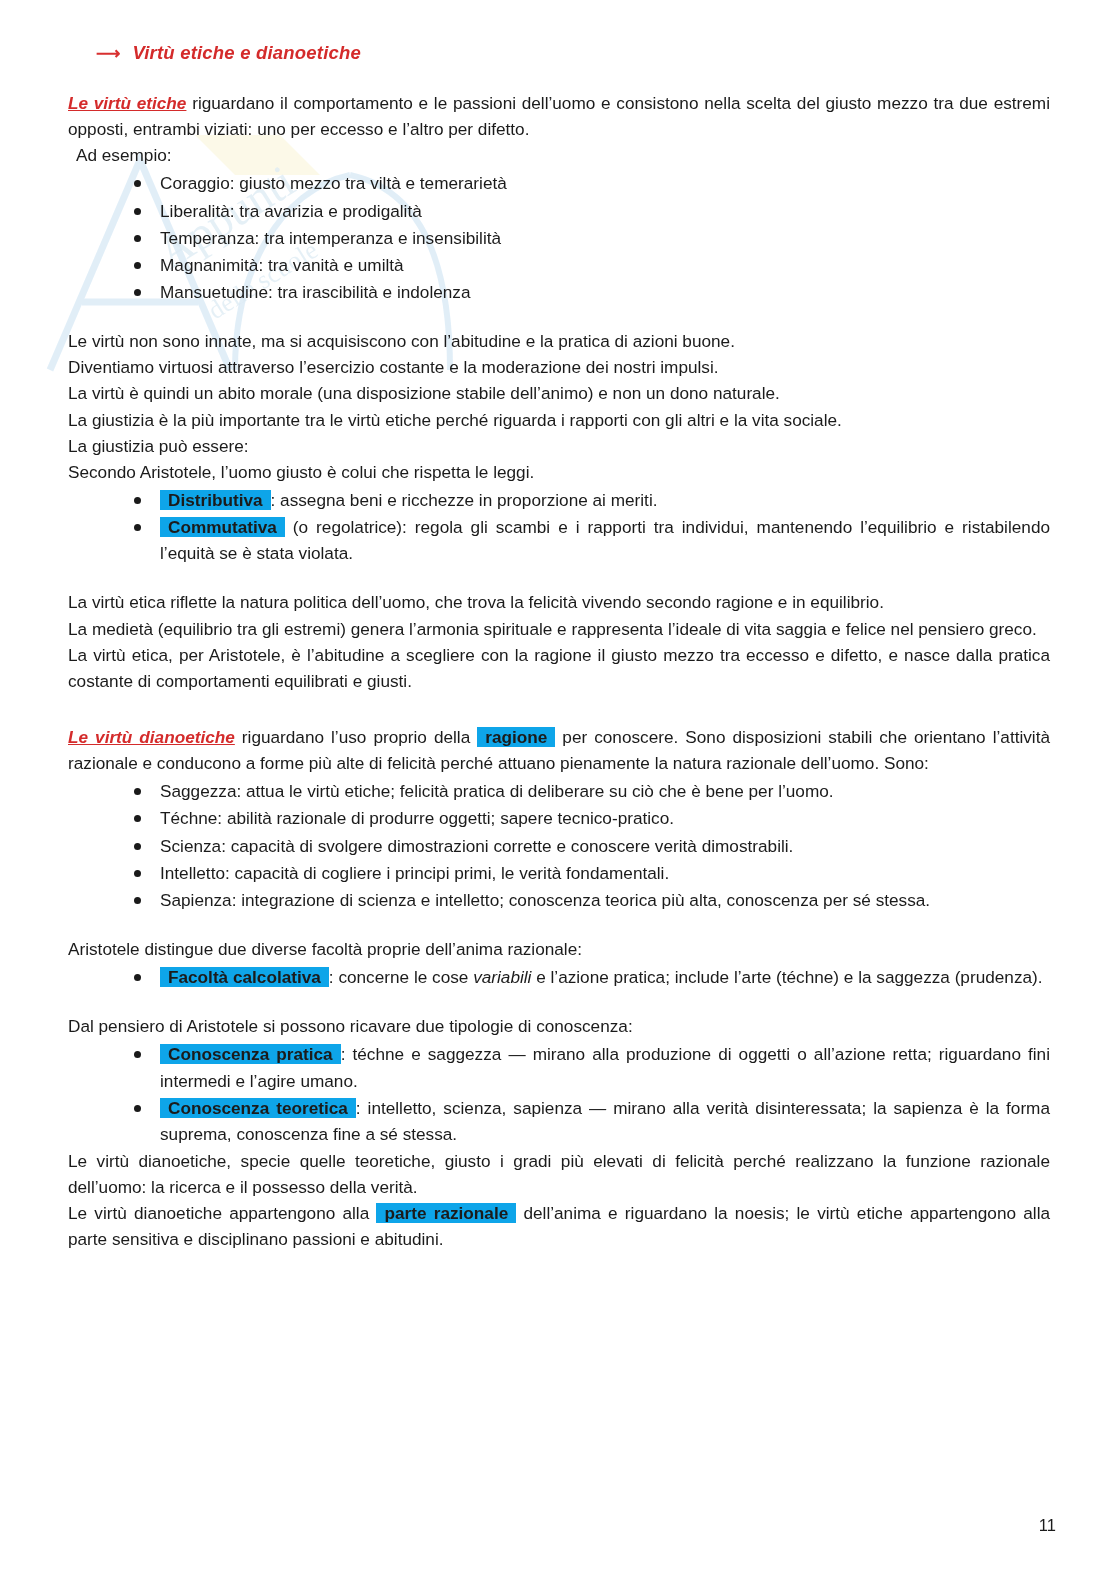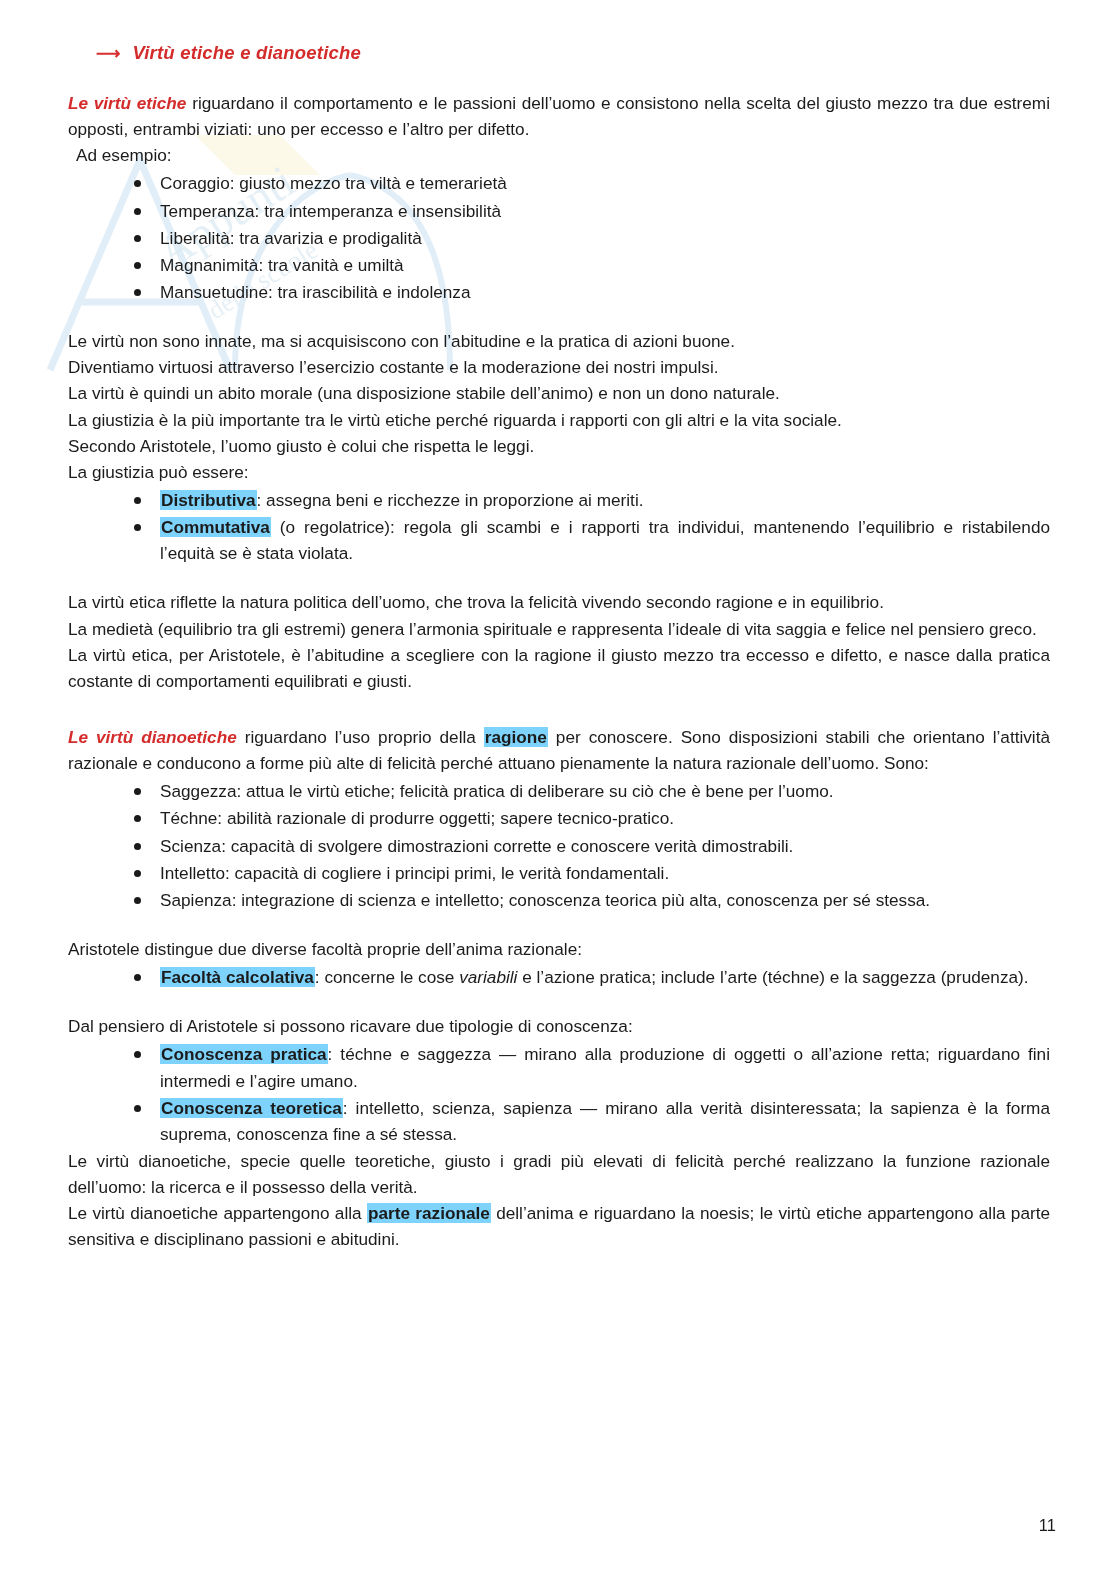--- a/index.html
+++ b/index.html
@@ -56,20 +56,21 @@
     margin: 0;
     font-size: 17.2px;
     line-height: 1.52;
     color: #1b1b1b;
     text-align: justify;
   }
   .lead {
     color: #d42b2b;
     font-style: italic;
     font-weight: bold;
+    text-decoration: underline;
   }
   ul {
     margin: 2px 0 0 0;
     padding-left: 66px;
     list-style: none;
   }
   li {
     font-size: 17.2px;
     line-height: 1.52;
     color: #1b1b1b;
@@ -82,23 +83,23 @@
     content: "";
     position: absolute;
     left: 0;
     top: 10px;
     width: 7px;
     height: 7px;
     background: #1a1a1a;
     border-radius: 50%;
   }
   .hl-pink {
-    background: #7dd3fc;
-    font-weight: bold;
-    padding: 0 1px;
+    background: #0ea5e9;
+    font-weight: bold;
+    padding: 0 8px;
   }
   .ital {
     font-style: italic;
   }
   .gap-m { height: 22px; }
   .gap-l { height: 30px; }
   .pageno {
     position: absolute;
     right: 62px;
     bottom: 44px;
@@ -135,34 +136,34 @@
     </div>
 
     <p>
       <span class="lead">Le virtù etiche</span><span> riguardano il comportamento e le passioni dell’uomo e consistono nella scelta del giusto mezzo tra due estremi opposti, entrambi viziati: uno per eccesso e l’altro per difetto.</span>
     </p>
 
     <p style="text-indent:8px">Ad esempio:</p>
 
     <ul>
       <li>Coraggio: giusto mezzo tra viltà e temerarietà</li>
+      <li>Liberalità: tra avarizia e prodigalità</li>
       <li>Temperanza: tra intemperanza e insensibilità</li>
-      <li>Liberalità: tra avarizia e prodigalità</li>
       <li>Magnanimità: tra vanità e umiltà</li>
       <li>Mansuetudine: tra irascibilità e indolenza</li>
     </ul>
 
     <div class="gap-m"></div>
 
     <p>Le virtù non sono innate, ma si acquisiscono con l’abitudine e la pratica di azioni buone.</p>
     <p>Diventiamo virtuosi attraverso l’esercizio costante e la moderazione dei nostri impulsi.</p>
     <p>La virtù è quindi un abito morale (una disposizione stabile dell’animo) e non un dono naturale.</p>
     <p>La giustizia è la più importante tra le virtù etiche perché riguarda i rapporti con gli altri e la vita sociale.</p>
+    <p>La giustizia può essere:</p>
     <p>Secondo Aristotele, l’uomo giusto è colui che rispetta le leggi.</p>
-    <p>La giustizia può essere:</p>
 
     <ul>
       <li>
         <span class="hl-pink">Distributiva</span><span>: assegna beni e ricchezze in proporzione ai meriti.</span>
       </li>
       <li>
         <span class="hl-pink">Commutativa</span><span> (o regolatrice): regola gli scambi e i rapporti tra individui, mantenendo l’equilibrio e ristabilendo l’equità se è stata violata.</span>
       </li>
     </ul>
 

